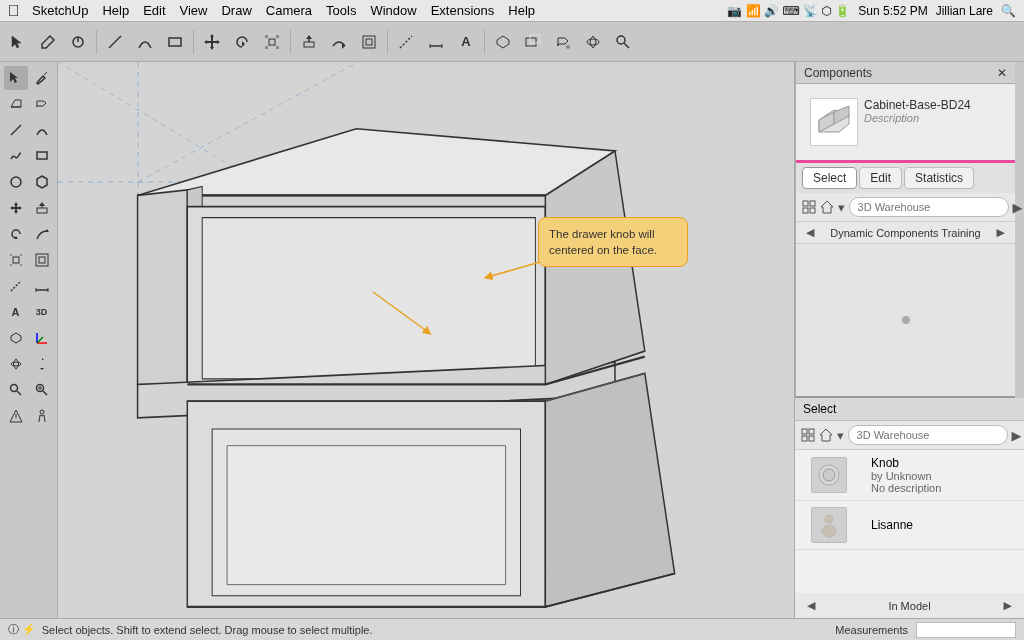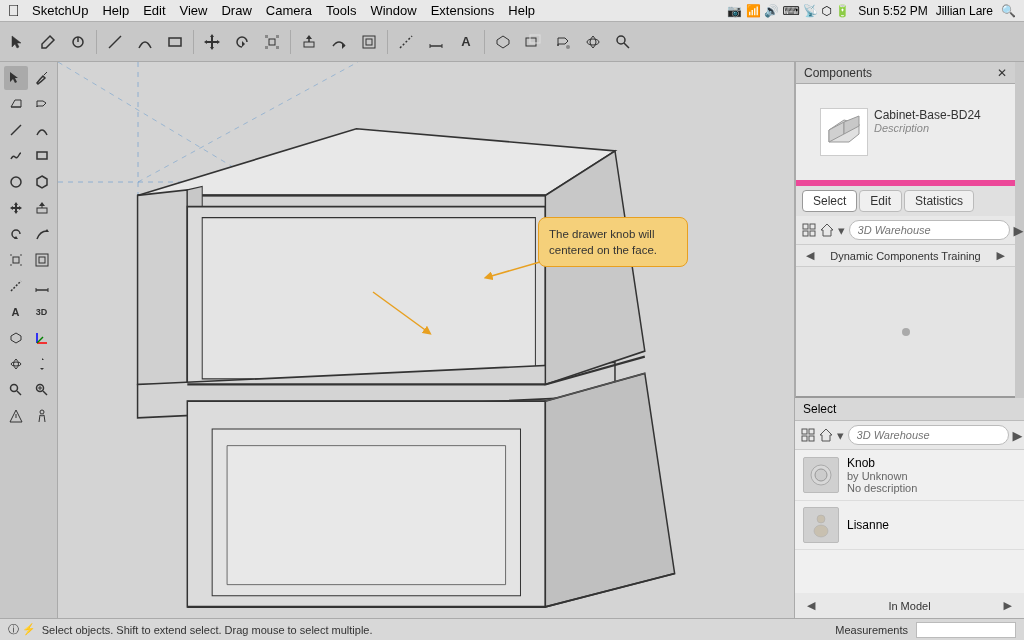--- a/index.html
+++ b/index.html
@@ -102,21 +102,21 @@
       width: 220px; background: #ececec;
       border-left: 1px solid #aaa;
       display: flex; flex-direction: column;
       font-size: 12px;
     }
     .panel-title-bar {
       background: #d0d0d0; height: 22px;
       display: flex; align-items: center; justify-content: space-between;
       padding: 0 8px; border-bottom: 1px solid #aaa; font-size: 12px; color: #333;
     }
-    .panel-section { border-bottom: 6px solid #ec4899; padding: 24px; }
+    .panel-section { border-bottom: 3px solid #ec4899; padding: 14px; }
     .component-header { display: flex; gap: 6px; align-items: flex-start; }
     .component-thumbnail {
       width: 48px; height: 48px; background: #fff;
       border: 1px solid #ccc; display: flex; align-items: center; justify-content: center;
       flex-shrink: 0;
     }
     .component-info { flex: 1; }
     .component-name { font-size: 12px; font-weight: 500; color: #333; }
     .component-desc { font-size: 11px; color: #888; font-style: italic; }
     .panel-minimize { cursor: pointer; font-size: 12px; }
@@ -129,35 +129,35 @@
     }
     .tab-btn.active { background: #fff; border-color: #999; }
 
     
     .search-row {
       display: flex; align-items: center; gap: 4px;
       padding: 4px 6px; background: #e8e8e8; border-bottom: 1px solid #ccc;
     }
     .search-input {
       flex: 1; height: 20px; border: 1px solid #bbb; border-radius: 10px;
-      padding: 0 8px; font-size: 11px; background: #fff; outline: none; font-style: italic;
+      padding: 0 8px; font-size: 11px; background: #fff; outline: none;
     }
     .icon-btn { width: 20px; height: 20px; display: flex; align-items: center; justify-content: center; cursor: pointer; font-size: 13px; color: #555; }
 
     .panel-nav-row {
       display: flex; align-items: center; gap: 4px; padding: 2px 6px;
       background: #e8e8e8; border-bottom: 1px solid #ccc;
     }
     .nav-btn { font-size: 11px; color: #555; cursor: pointer; padding: 2px 4px; }
     .nav-label { font-size: 11px; color: #333; flex: 1; text-align: center; }
 
     
     .component-list-item {
-      display: flex; align-items: center; gap: 8px;
-      padding: 6px 8px; border-bottom: 1px solid #ddd; cursor: pointer;
+      display: flex; align-items: center; gap: 24px;
+      padding: 6px 16px; border-bottom: 1px solid #ddd; cursor: pointer;
     }
     .list-thumb {
       width: 36px; height: 36px; background: #d0d0d0;
       border: 1px solid #bbb; border-radius: 2px;
       display: flex; align-items: center; justify-content: center;
     }
     .list-info { flex: 1; }
     .list-name { font-size: 12px; font-weight: 500; }
     .list-sub { font-size: 11px; color: #666; }
     .bottom-panel-header {

